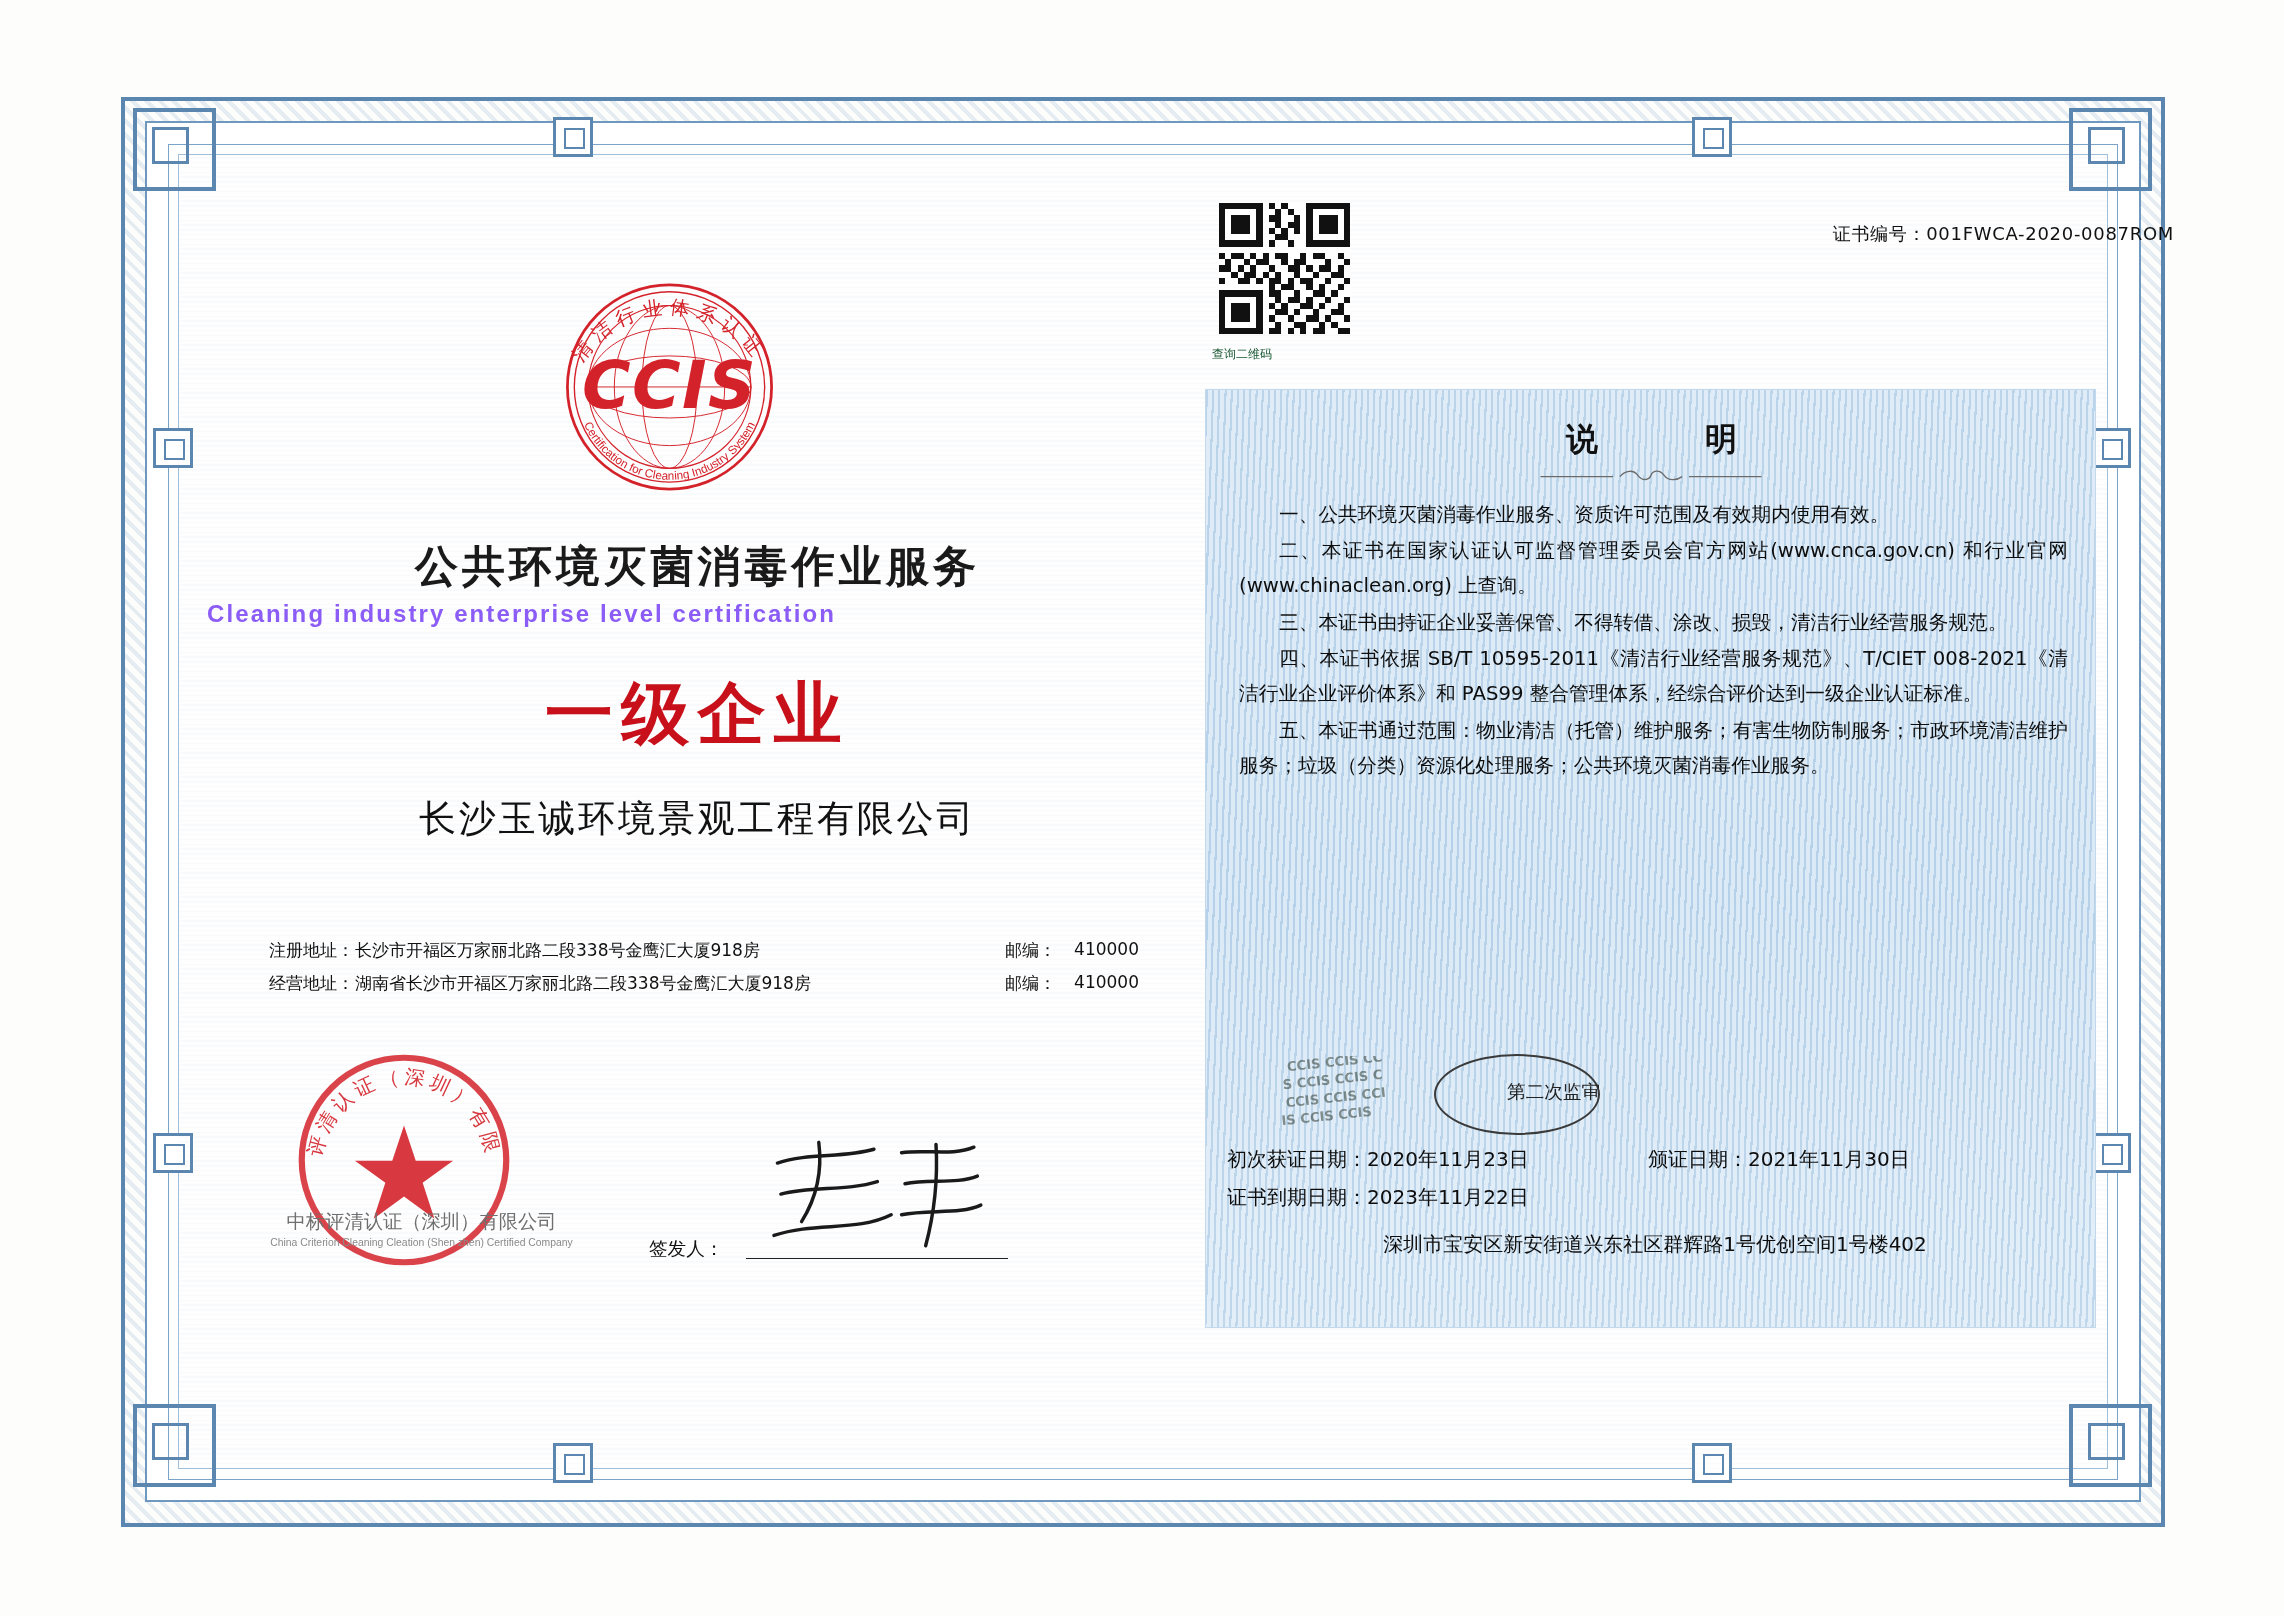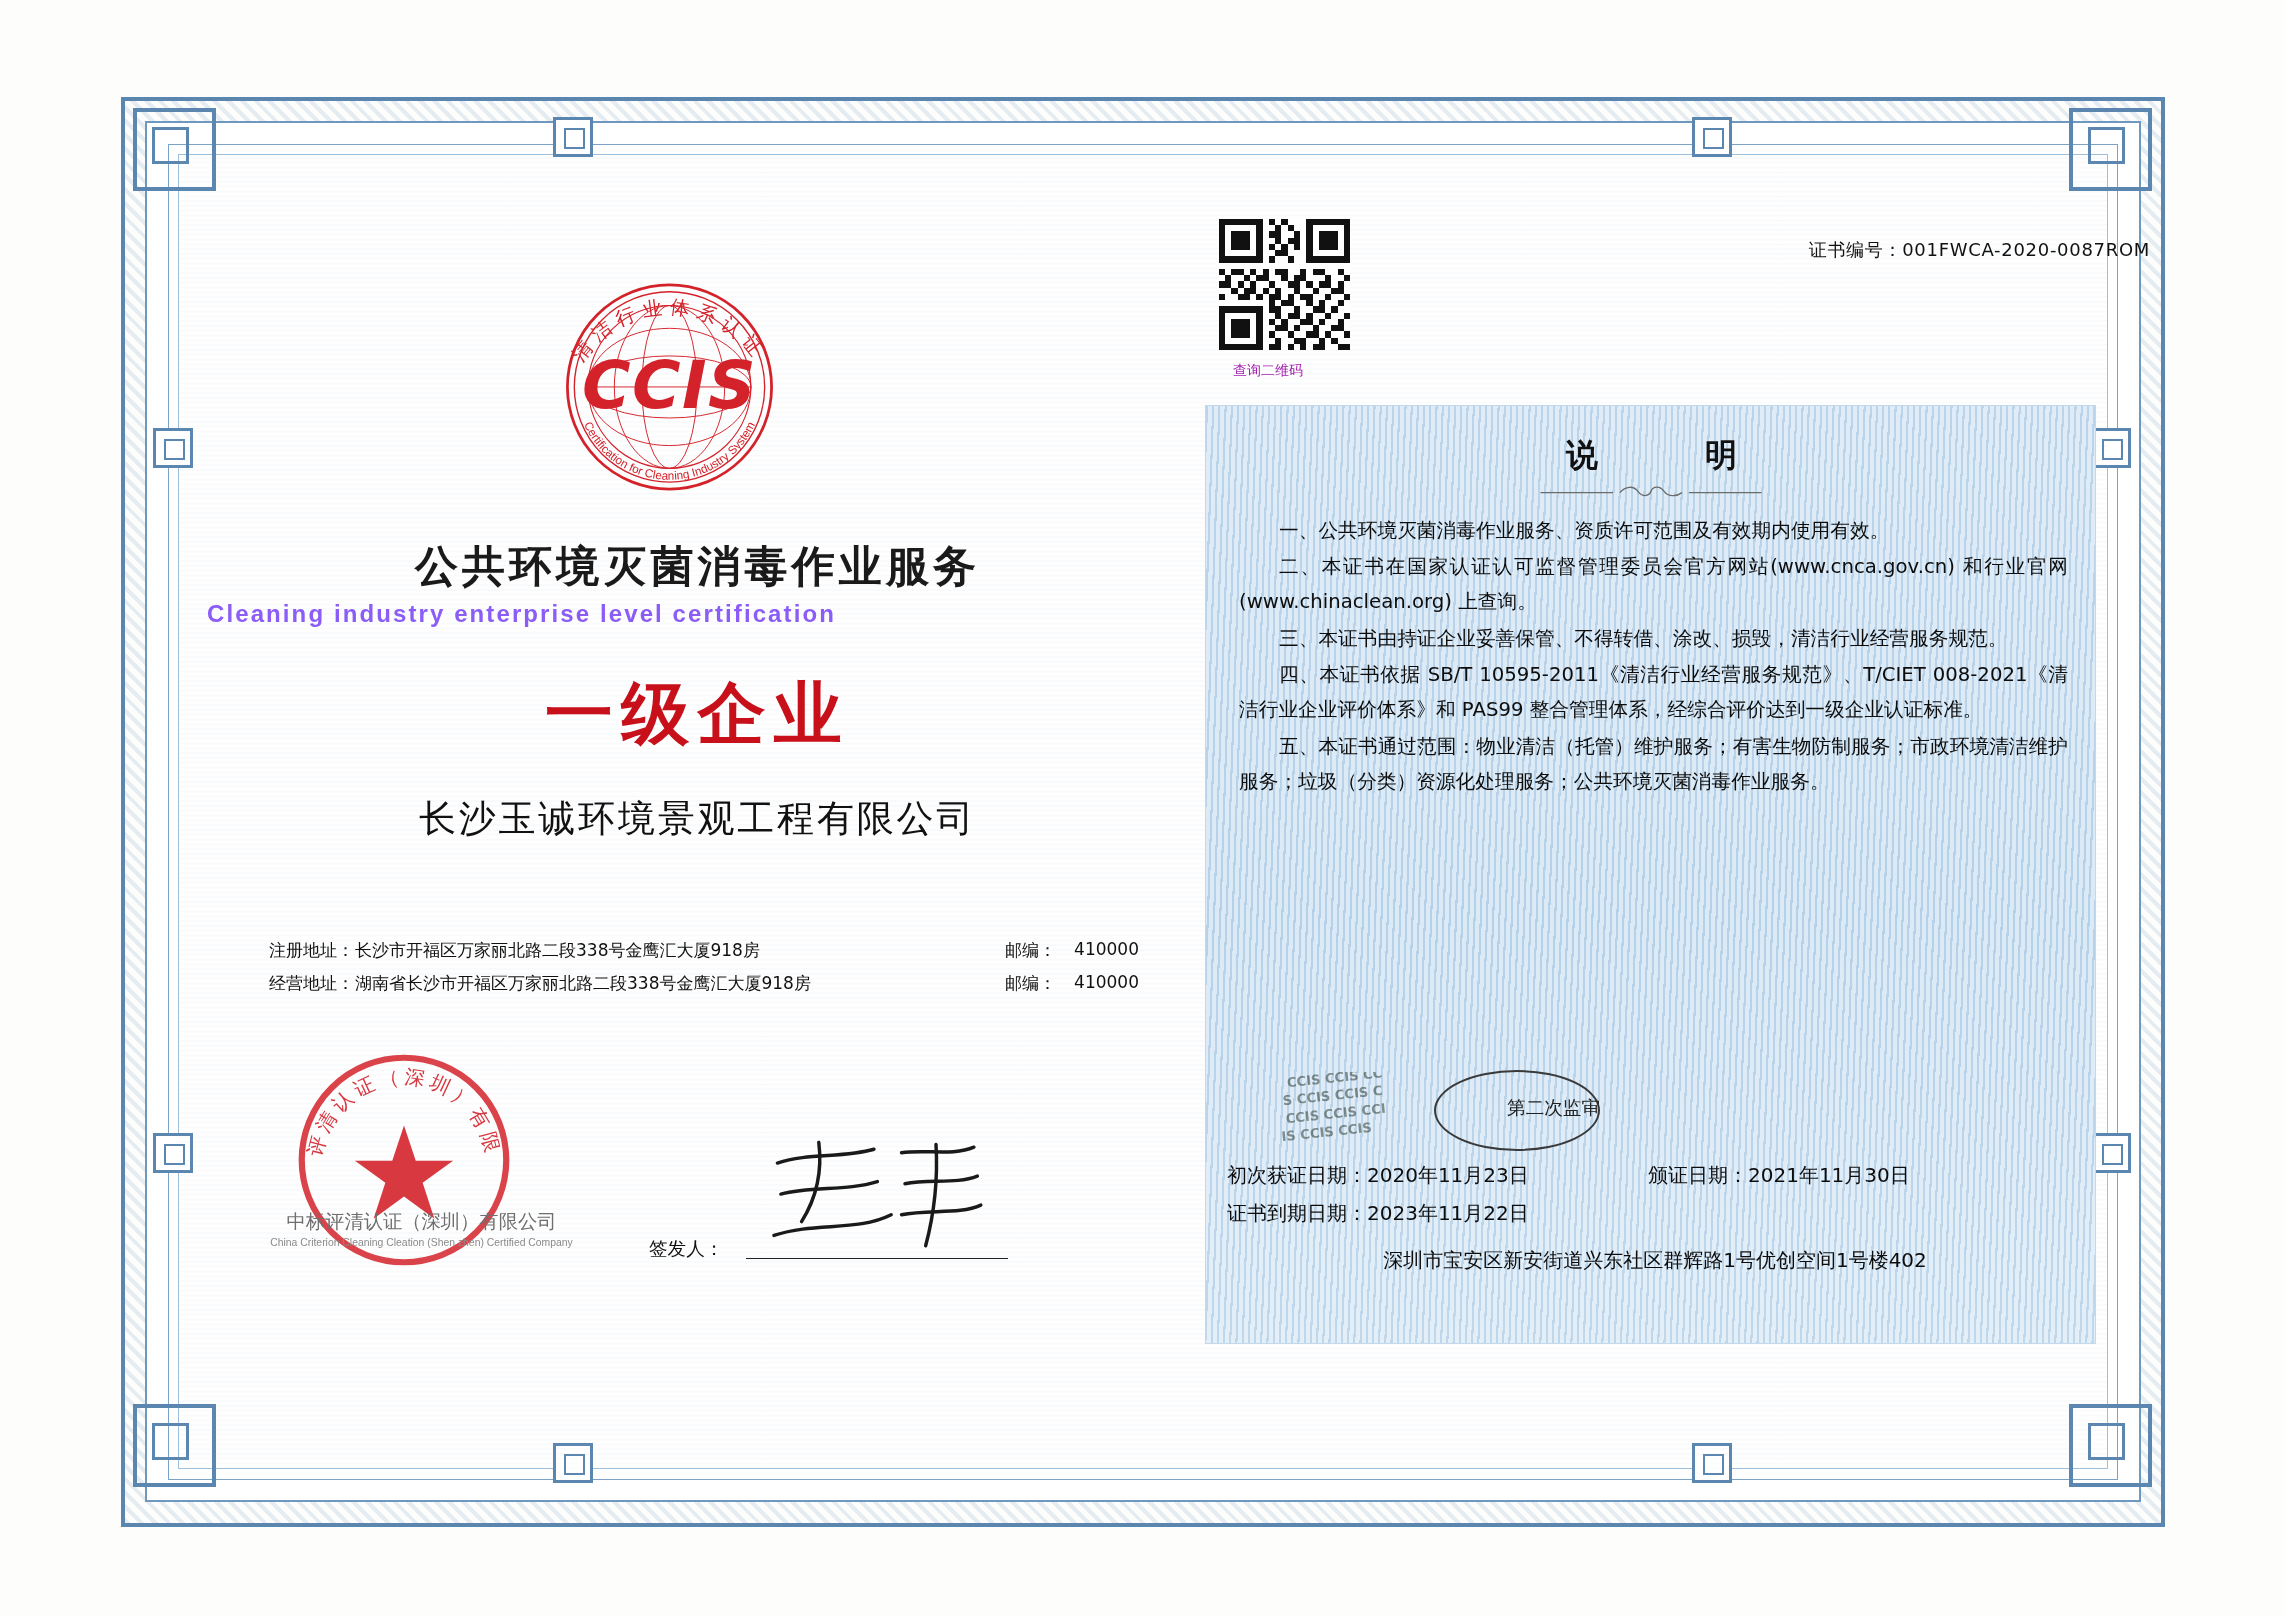--- a/index.html
+++ b/index.html
@@ -238,23 +238,24 @@
     top: 946px;
     width: 235px;
     height: 131px;
   }
   .signature svg { width: 100%; height: 100%; }
 
   
   .right-panel {
     position: absolute;
     left: 1205px;
-    top: 198px;
+    top: 182px;
     width: 952px;
     height: 1250px;
+    padding-left: 24px;
   }
 
   .cert-no {
     position: absolute;
     right: 7px;
     top: 40px;
     font-size: 18px;
     color: #111;
     font-family: "DejaVu Sans", "Liberation Sans", sans-serif;
     letter-spacing: 0.7px;
@@ -264,24 +265,23 @@
     position: absolute;
     left: 14px;
     top: 21px;
     width: 131px;
     height: 131px;
   }
   .qr-caption {
     position: absolute;
     left: 7px;
     top: 164px;
-    font-size: 14px;
-    color: #a21caf;
-    font-family: "DejaVu Sans", "Liberation Sans", sans-serif;
-    margin-left: 21px;
+    font-size: 12px;
+    color: #14532d;
+    font-family: "DejaVu Sans", "Liberation Sans", sans-serif;
   }
 
   .blue-box {
     position: absolute;
     left: 0;
     top: 207px;
     width: 891px;
     height: 939px;
     background:
       repeating-linear-gradient(92deg, rgba(160,195,225,0.55) 0 2.1px, rgba(226,238,248,0.65) 2.1px 6.2px),

